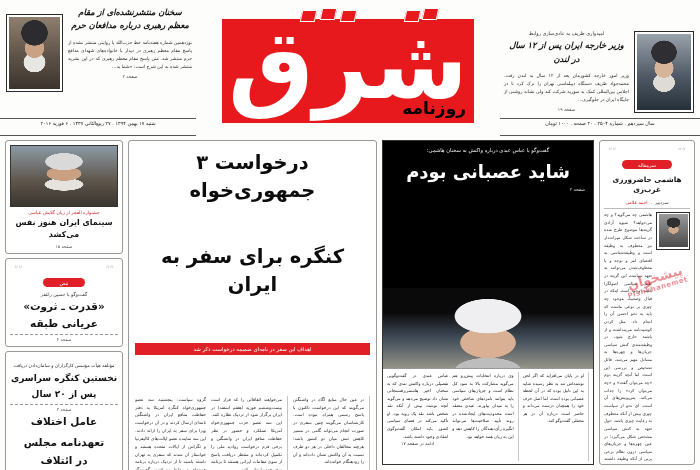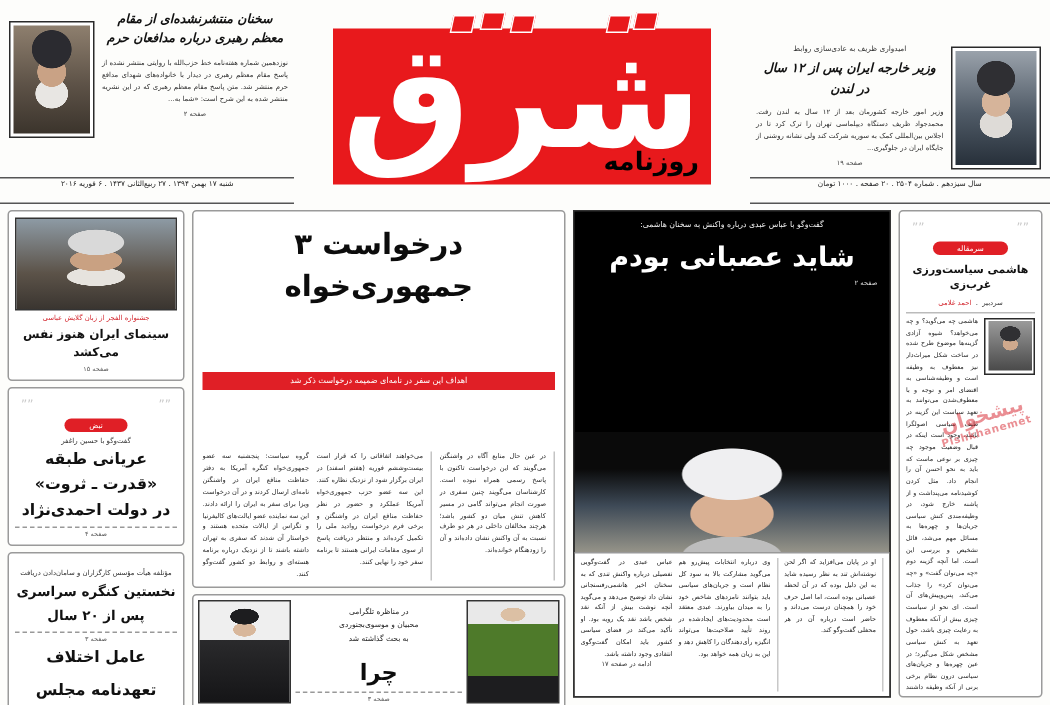--- a/index.html
+++ b/index.html
@@ -353,43 +353,43 @@
 
       <div class="boxed">
         <div class="quote-marks">
           <span>„„</span>
             <span>„„</span>
         </div>
         <div class="pill-wrap">
           <span class="pill">نبض</span>
         </div>
         <div class="kicker-ctr">گفت‌وگو با حسین راغفر</div>
+        <div class="card-head lg">«قدرت ـ ثروت»</div>
         <div class="card-head lg">عریانی طبقه</div>
-        <div class="card-head lg">«قدرت ـ ثروت»</div>
-        <div class="card-head lg">در دولت احمدی‌نژاد</div>
         <div class="pg-tag dashed">صفحه ۴</div>
       </div>
 
       <div class="boxed" style="flex:1 1 auto">
         <div class="lead-body" style="text-align:center">مؤتلفه هیأت مؤسس کارگزاران و سامان‌دادن دریافت</div>
         <div class="card-head md">نخستین کنگره سراسری</div>
         <div class="card-head md">پس از ۲۰ سال</div>
         <div class="pg-tag dashed">صفحه ۳</div>
 
         <div class="card-head lg">عامل اختلاف</div>
         <div class="card-head lg" style="margin-top:6px">تعهدنامه مجلس</div>
         <div class="card-head lg">در ائتلاف</div>
 
       </div>
     </div>
 
     <div class="col col-center">
 
       <div class="boxed" style="flex:1 1 auto; display:flex; flex-direction:column;gap:37px;">
         <div class="main-head">درخواست ۳ جمهوری‌خواه</div>
+        <div class="main-head" style="padding-top:0">کنگره برای سفر به ایران</div>
         <div class="red-bar">اهداف این سفر در نامه‌ای ضمیمه درخواست ذکر شد</div>
         <div class="cols3">
           <div class="c">گروه سیاست: پنجشنبه سه عضو جمهوری‌خواه کنگره آمریکا به دفتر حفاظت منافع ایران در واشنگتن نامه‌ای ارسال کردند و در آن درخواست ویزا برای سفر به ایران را ارائه دادند. این سه نماینده عضو ایالت‌های کالیفرنیا و تگزاس از ایالات متحده هستند و خواستار آن شدند که سفری به تهران داشته باشند تا از نزدیک درباره برنامه هسته‌ای و روابط دو کشور گفت‌وگو کنند.</div>
           <div class="c">می‌خواهند اتفاقاتی را که قرار است بیست‌وششم فوریه (هفتم اسفند) در ایران برگزار شود از نزدیک نظاره کنند. این سه عضو حزب جمهوری‌خواه آمریکا عملکرد و حضور در نظر حفاظت منافع ایران در واشنگتن و برخی فرم درخواست روادید ملی را تکمیل کرده‌اند و منتظر دریافت پاسخ از سوی مقامات ایرانی هستند تا برنامه سفر خود را نهایی کنند.</div>
           <div class="c">در عین حال منابع آگاه در واشنگتن می‌گویند که این درخواست تاکنون با پاسخ رسمی همراه نبوده است. کارشناسان می‌گویند چنین سفری در صورت انجام می‌تواند گامی در مسیر کاهش تنش میان دو کشور باشد؛ هرچند مخالفان داخلی در هر دو طرف نسبت به آن واکنش نشان داده‌اند و آن را زودهنگام خوانده‌اند.</div>
         </div>
       </div>
 
       <div class="boxed debate">
         <div class="fig cleric"></div>
@@ -424,21 +424,21 @@
       </div>
 
       <div class="sub-editorial boxed" style="position:relative; overflow:hidden;">
         <div class="quote-marks">
           <span>„„</span>
             <span>„„</span>
         </div>
         <div class="pill-wrap">
           <span class="pill">سرمقاله</span>
         </div>
-        <div class="edi-head">هاشمی سیاست‌ورزی غرب‌زی</div>
+        <div class="edi-head">هاشمی حاضر‌ورزی غرب‌زی</div>
         <div class="edi-byline">
           <span class="rl">سردبیر</span>
           &nbsp;.&nbsp;
           <span class="nm">احمد غلامی</span>
         </div>
         <div class="edi-photo">
           <div class="inner"></div>
         </div>
         <div class="edi-body">هاشمی چه می‌گوید؟ و چه می‌خواهد؟ شیوه آزادی گزینه‌ها موضوع طرح شده در ساخت شکل میراث‌دار نیز معطوف به وظیفه است و وظیفه‌شناسی به اقتضای امر و توجه و با معطوف‌شدن می‌توانند به تعهد سیاست این گزینه در طیف سیاسی اصولگرا باشد. وجود است اینکه در قبال وضعیت موجود چه چیزی بر نوعی ماست که باید به نحو احسن آن را انجام داد. مثل کردن کوشیدنامه می‌پنداشت و از پاشنه خارج شود، در وظیفه‌مندی کنش سیاسی جریان‌ها و چهره‌ها به مسائل مهم می‌شد، قائل تشخیص و بررسی این است. اما آنچه گزینه دوم «چه می‌توان گفت» و «چه می‌توان کرد» را جذاب می‌کند، پس‌وپیش‌های آن است. ای نحو از سیاست چیزی بیش از آنکه معطوف به رعایت چیزی باشد، حول تعهد به کنش سیاسی مشخص شکل می‌گیرد؛ در عین چهره‌ها و جریان‌های سیاسی درون نظام برخی برنی از آنکه وظیفه داشتند به کنش سیاسی خود متعهدند. هاشمی رفسنجانی ظاهرا وضعیت دوم محسوب می‌شود و برخی از آنکه به وظیفه سیاسی خود عمل کند، به کنش‌های سیاسی خویش وفاداری نشان می‌دهد. تعهد به این کنش‌ها سویه‌های متفاوتی دارد که گاه منفعت‌طلبانه به نظر می‌رسد.</div>
 

